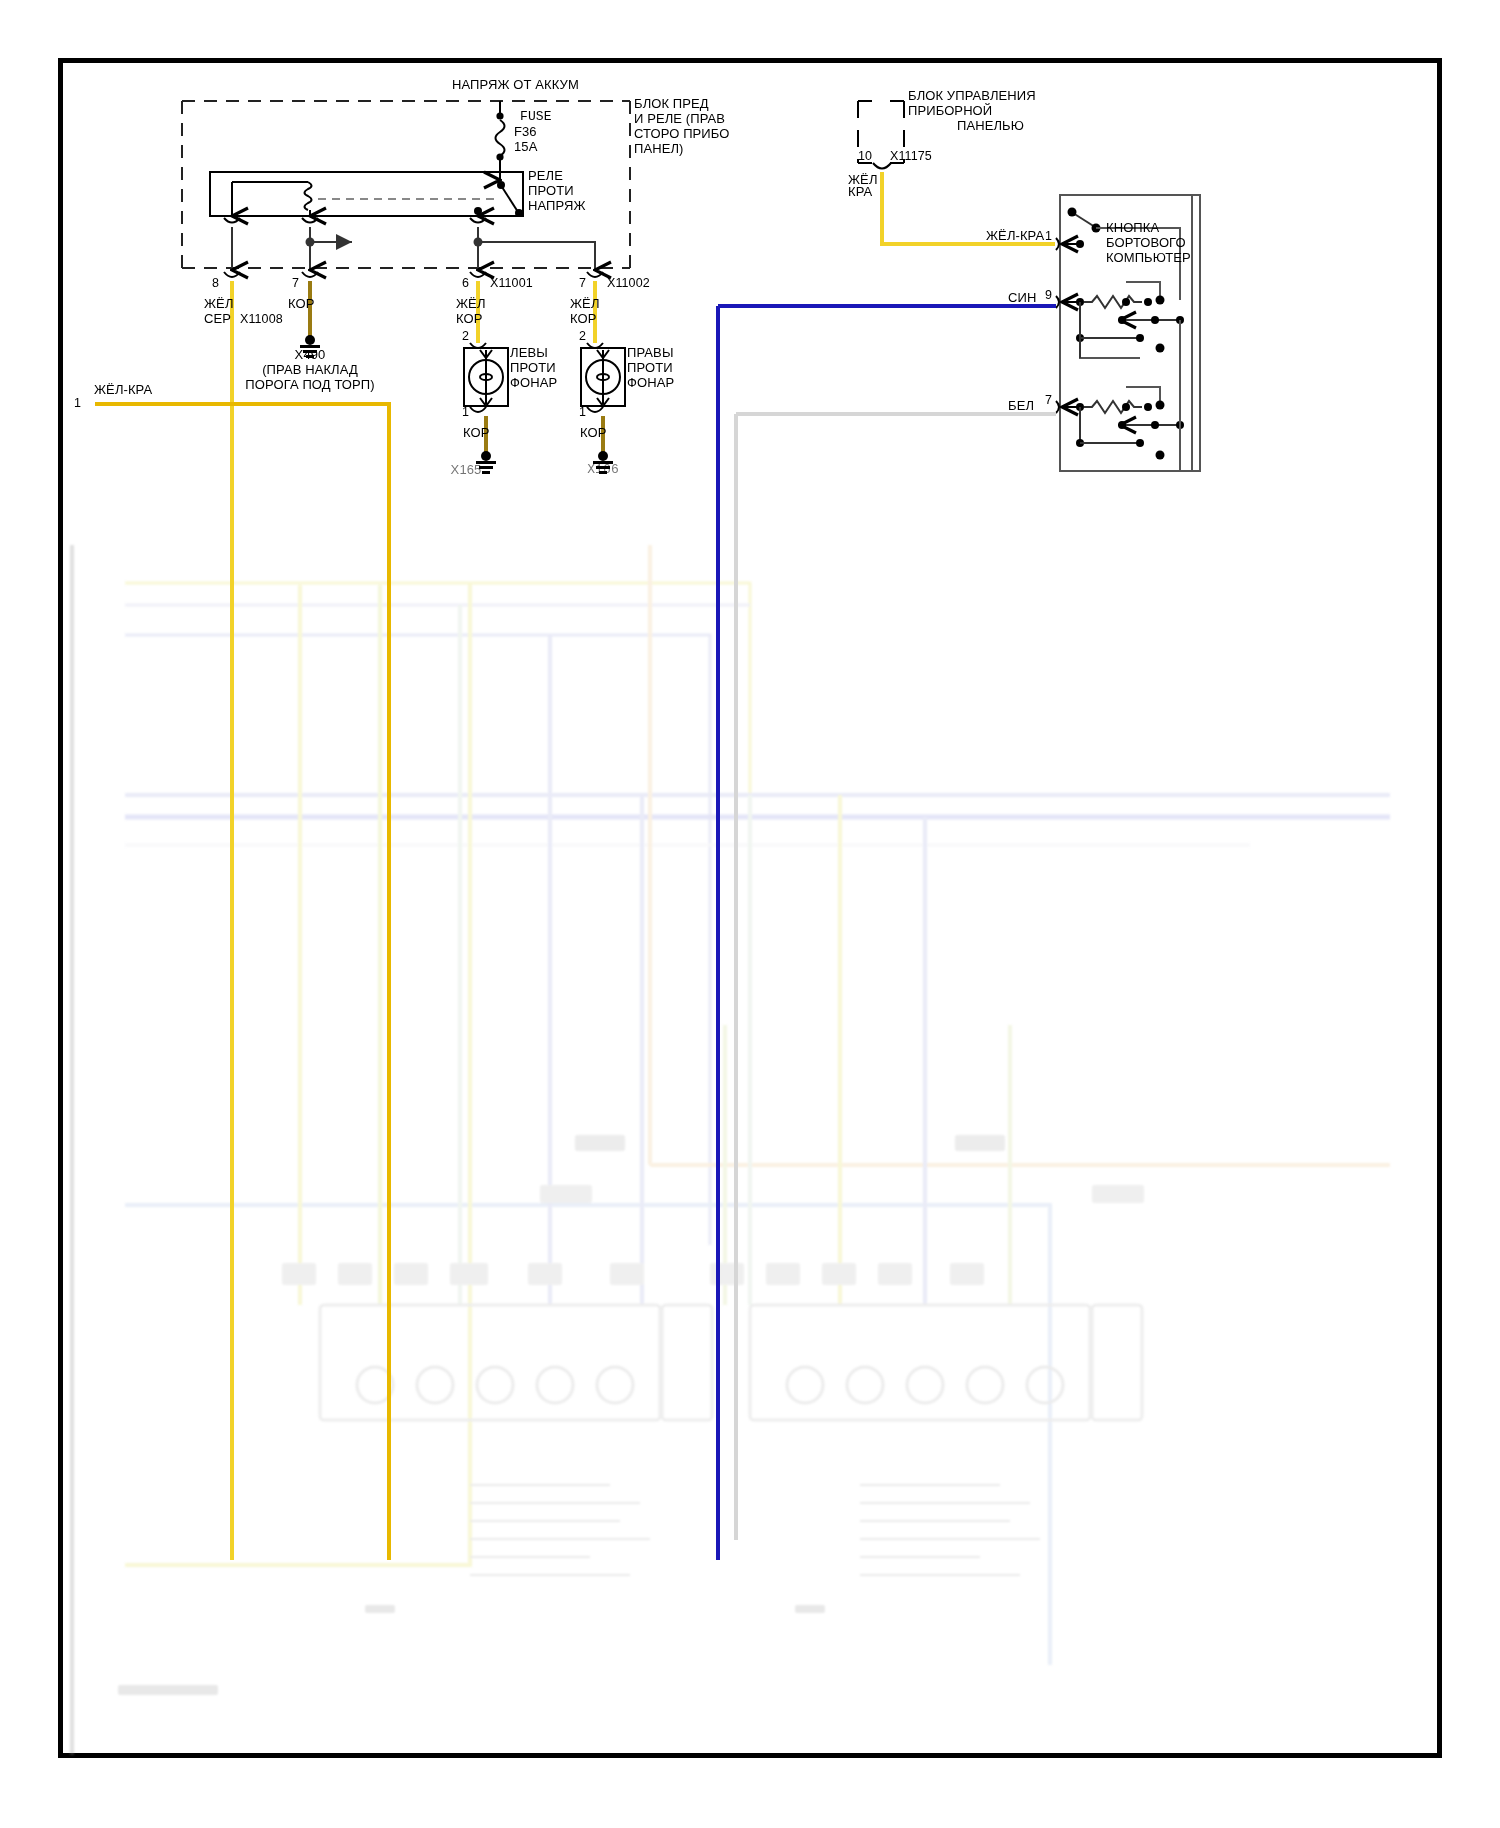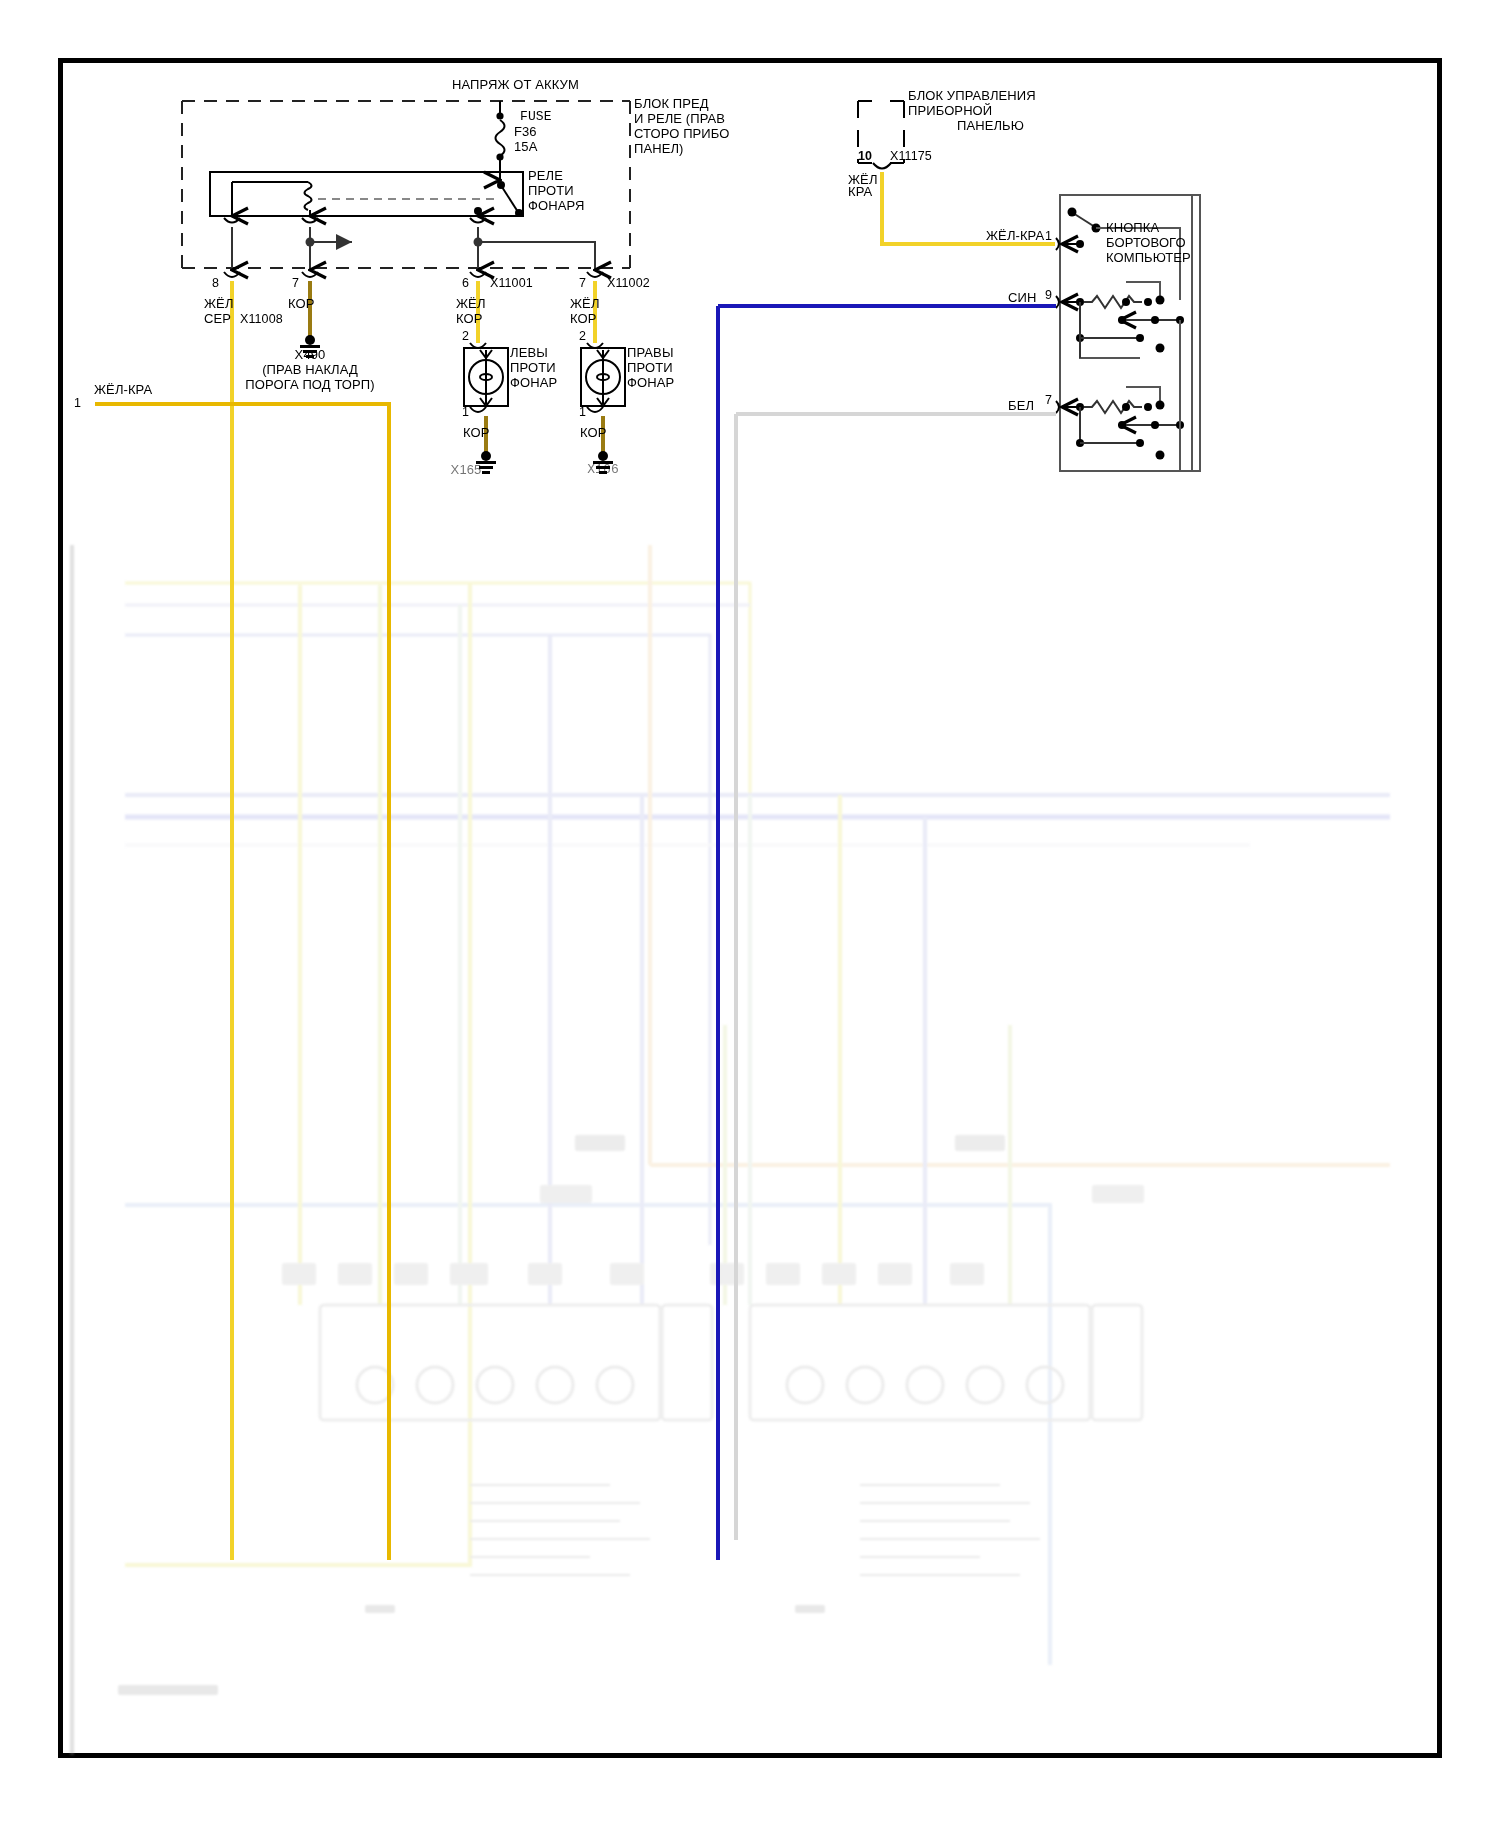--- a/index.html
+++ b/index.html
@@ -332,31 +332,31 @@
   </svg>
 
   <div class="lbl" style="left:452px;top:77px;">НАПРЯЖ ОТ АККУМ</div>
 
   <div class="lbl" style="left:520px;top:109px;font-family:Liberation Mono, monospace;">FUSE</div>
   <div class="lbl" style="left:514px;top:124px;">F36</div>
   <div class="lbl" style="left:514px;top:139px;">15A</div>
 
   <div class="lbl" style="left:528px;top:168px;">РЕЛЕ</div>
   <div class="lbl" style="left:528px;top:183px;">ПРОТИ</div>
-  <div class="lbl" style="left:528px;top:198px;">ФОНАРЯ</div>
+  <div class="lbl" style="left:528px;top:198px;">НАПРЯЖ</div>
 
   <div class="lbl" style="left:634px;top:96px;">БЛОК ПРЕД</div>
   <div class="lbl" style="left:634px;top:111px;">И РЕЛЕ (ПРАВ</div>
   <div class="lbl" style="left:634px;top:126px;">СТОРО ПРИБО</div>
   <div class="lbl" style="left:634px;top:141px;">ПАНЕЛ)</div>
 
   <div class="lbl" style="left:908px;top:88px;">БЛОК УПРАВЛЕНИЯ</div>
   <div class="lbl" style="left:908px;top:103px;">ПРИБОРНОЙ</div>
   <div class="lbl" style="left:957px;top:118px;">ПАНЕЛЬЮ</div>
-  <div class="lbl sm" style="left:858px;top:149px;font-weight:bold;">10</div>
+  <div class="lbl sm" style="left:858px;top:149px;">10</div>
   <div class="lbl sm" style="left:890px;top:149px;">X11175</div>
   <div class="lbl" style="left:848px;top:172px;">ЖЁЛ</div>
   <div class="lbl" style="left:848px;top:184px;text-align:right;">КРА</div>
 
   <div class="lbl" style="left:1106px;top:220px;">КНОПКА</div>
   <div class="lbl" style="left:1106px;top:235px;">БОРТОВОГО</div>
   <div class="lbl" style="left:1106px;top:250px;">КОМПЬЮТЕР</div>
 
   <div class="lbl sm" style="left:1045px;top:229px;">1</div>
   <div class="lbl" style="left:986px;top:228px;">ЖЁЛ-КРА</div>

